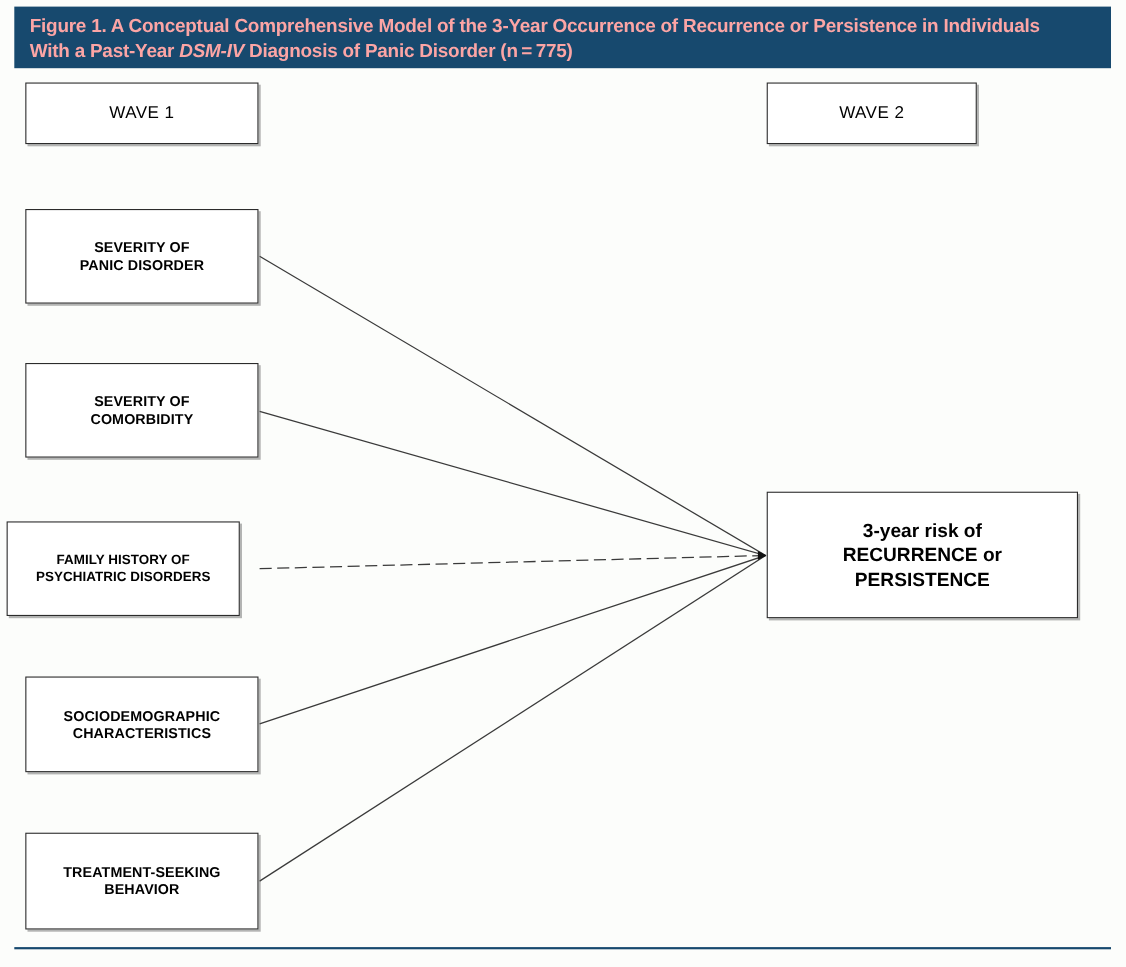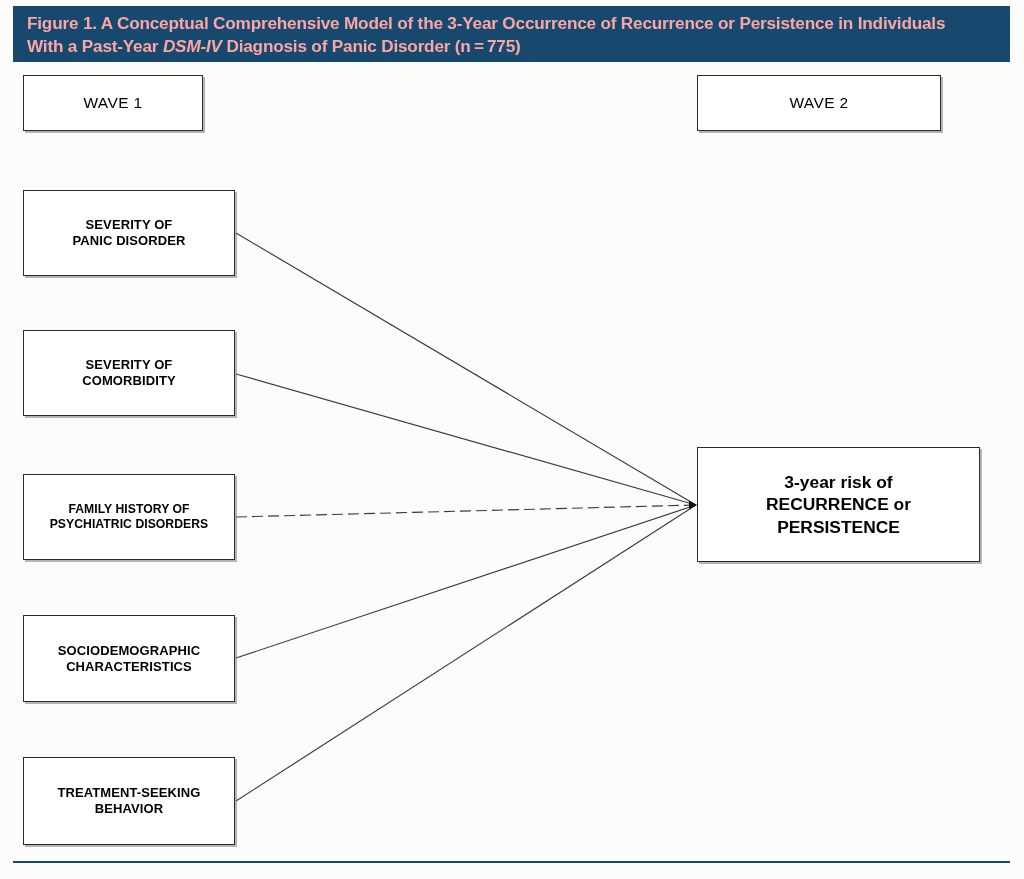--- a/index.html
+++ b/index.html
@@ -77,25 +77,25 @@
     font-size: 12.2px;
     letter-spacing: 0.05px;
   }
   .outcome-box .label {
     font-size: 17.4px;
     font-weight: bold;
     line-height: 1.3;
   }
 
   
-  #box-wave1    { left: 23px;  top: 75px;  width: 180px; height: 56px; }
-  #box-wave2    { left: 697px; top: 75px;  width: 244px; height: 56px; }
+  #box-wave1    { left: 23px;  top: 75px;  width: 212px; height: 56px; }
+  #box-wave2    { left: 697px; top: 75px;  width: 191px; height: 56px; }
   #box-severity-pd   { left: 23px; top: 190px; width: 212px; height: 86px; }
   #box-severity-com  { left: 23px; top: 330px; width: 212px; height: 86px; }
-  #box-family-hist   { left: 23px; top: 474px; width: 212px; height: 86px; }
+  #box-family-hist   { left: 6px; top: 474px; width: 212px; height: 86px; }
   #box-sociodemo     { left: 23px; top: 615px; width: 212px; height: 87px; }
   #box-treatment     { left: 23px; top: 757px; width: 212px; height: 88px; }
   #box-outcome       { left: 697px; top: 447px; width: 283px; height: 115px; }
 
   
   #connectors {
     position: absolute;
     left: 0;
     top: 0;
     width: 1024px;

